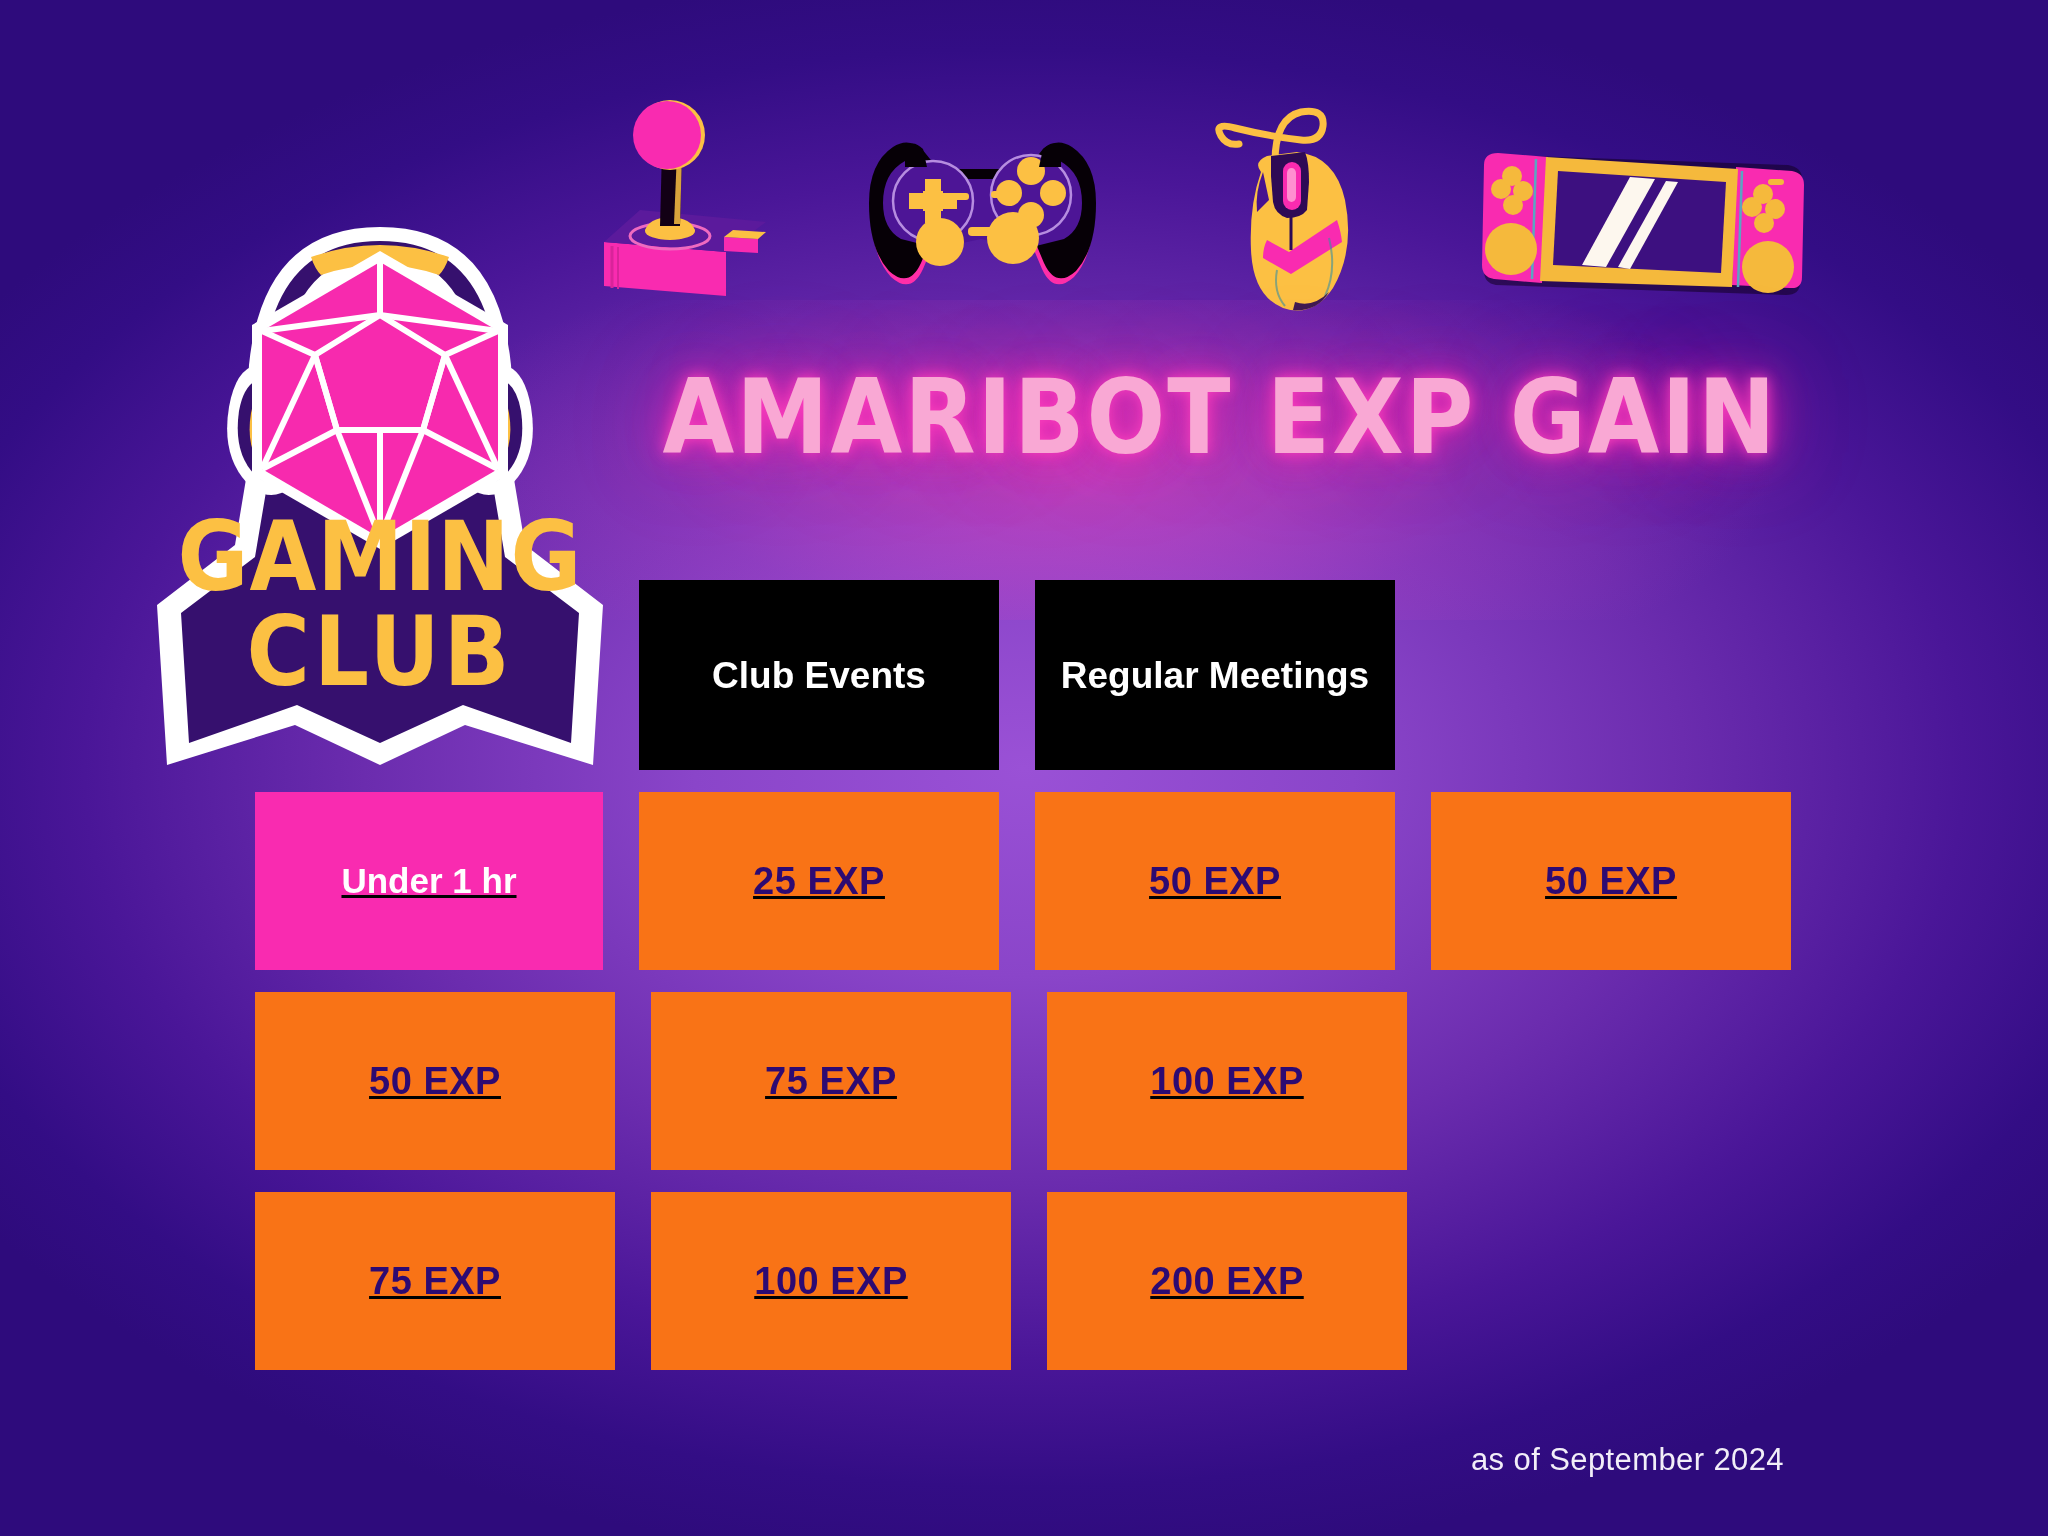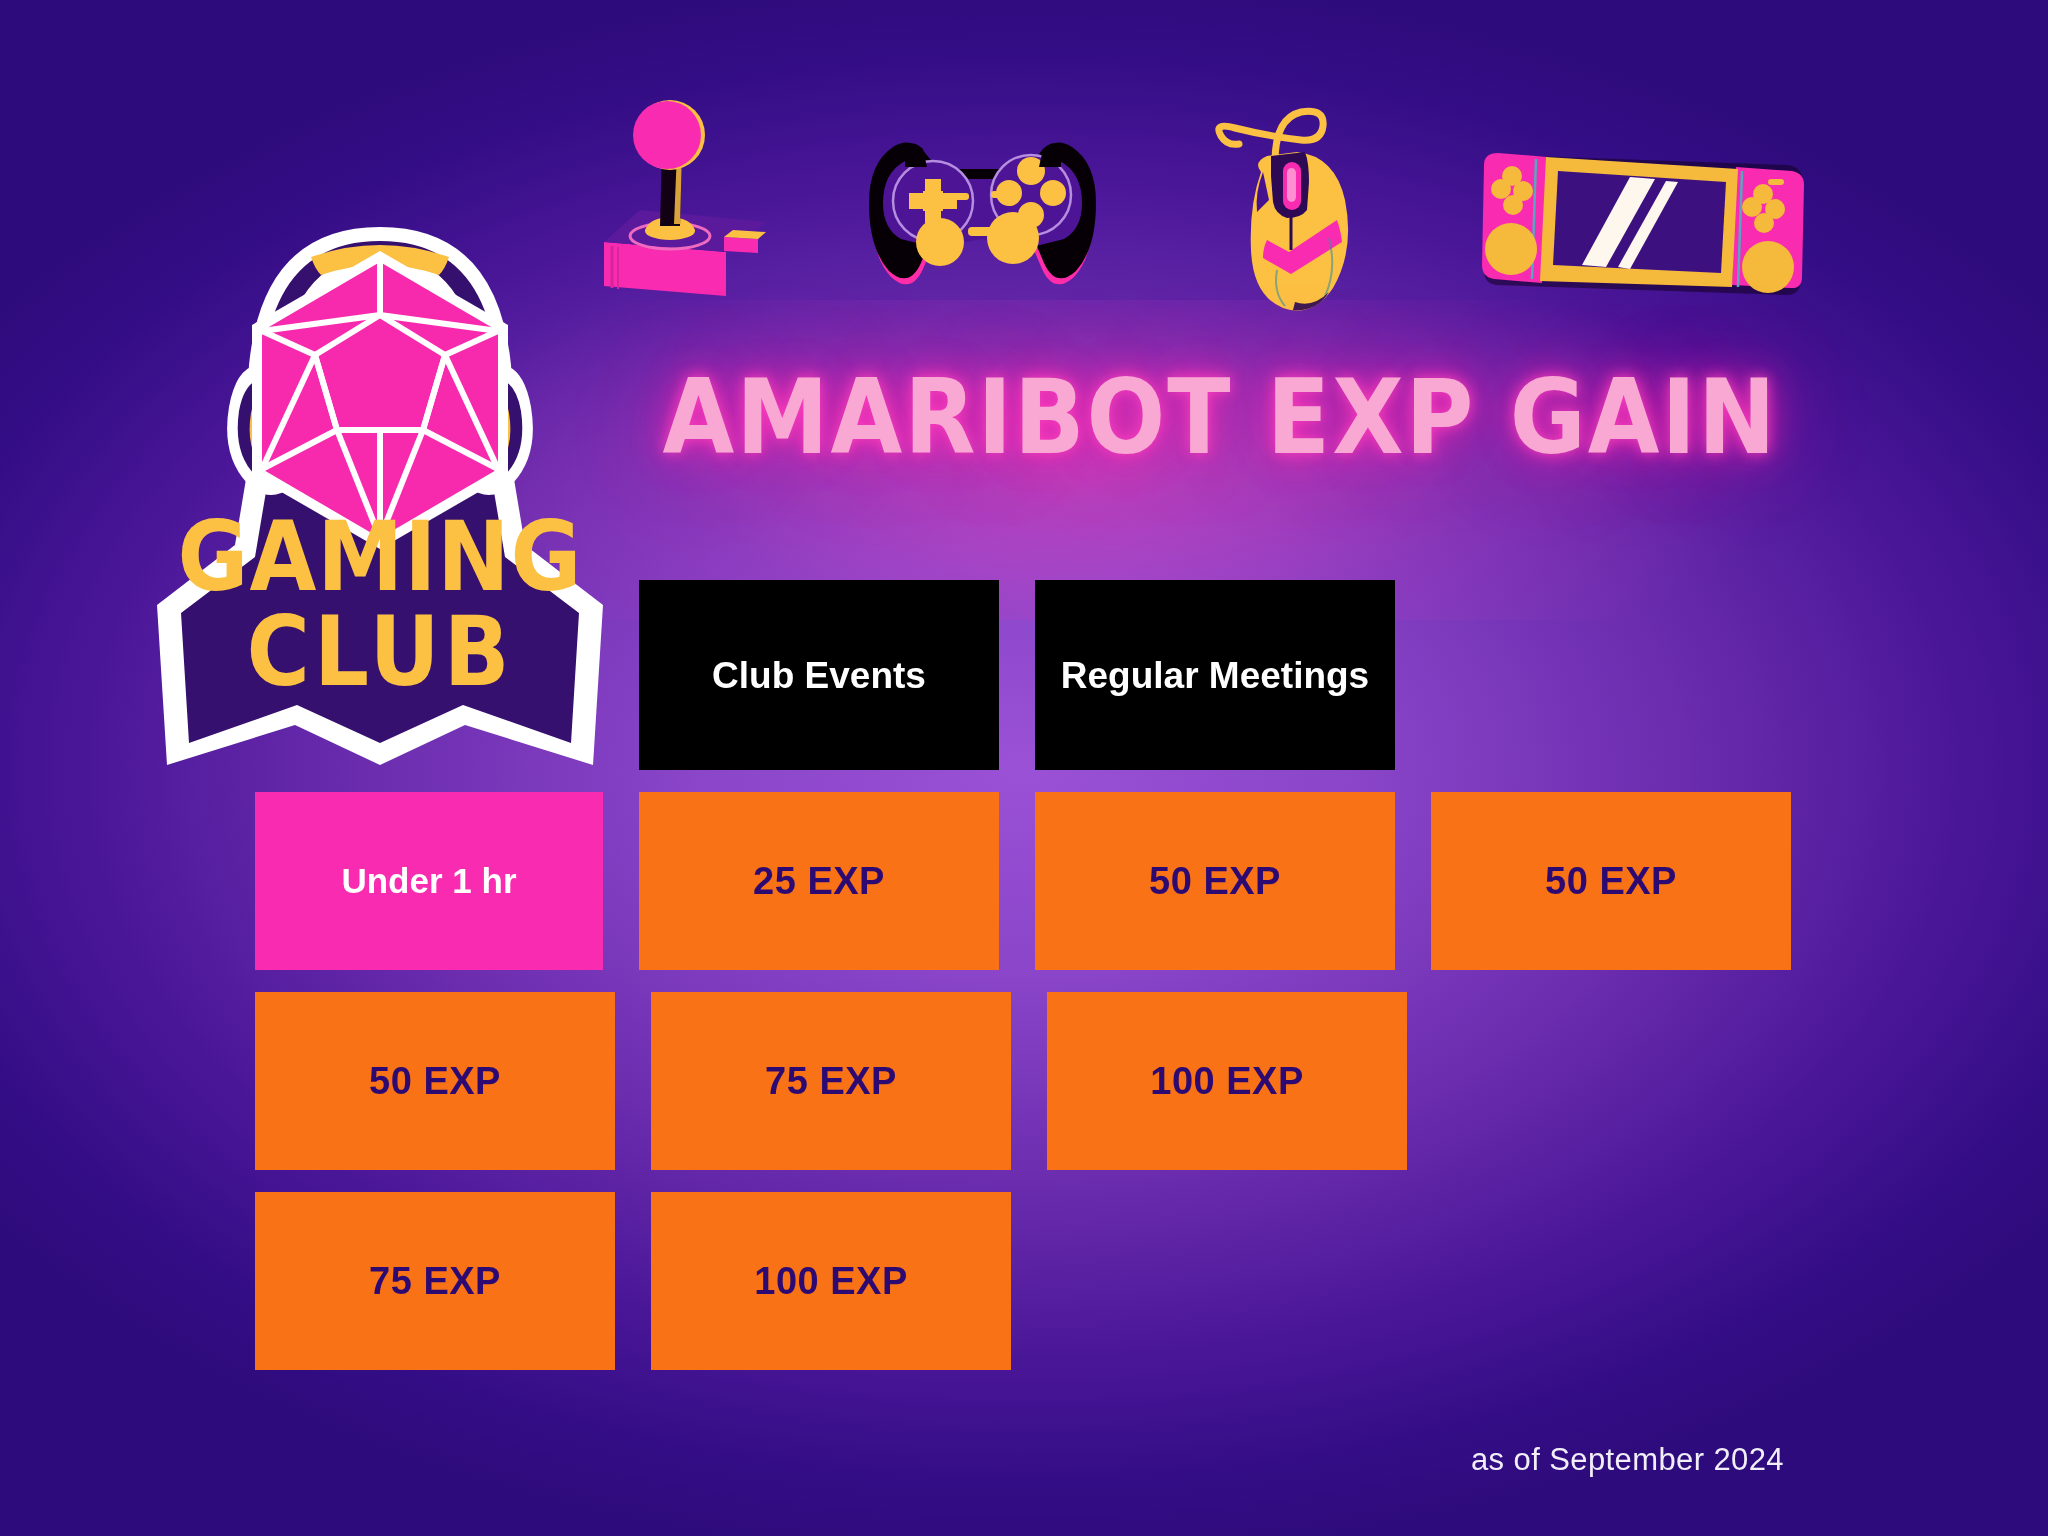--- a/index.html
+++ b/index.html
@@ -61,21 +61,21 @@
     white-space:nowrap;
   }
 
   
   #table {
     position:absolute;
     left:255px; top:580px;
     width:1540px;
   }
   .trow { display:flex; }
-  .trow + .trow { margin-top:22px; }
+  .trow + .trow { margin-top:22px;text-decoration:underline; }
   .cell {
     height:178px;
     display:flex; align-items:center; justify-content:center;
     text-align:center;
   }
   .col-label { width:348px; margin-right:36px; }
   .col-d { width:360px; }
   .col-d + .col-d { margin-left:36px; }
 
   .head-cell {
@@ -314,16 +314,17 @@
 
   <div class="trow">
     <div class="cell col-d value-cell">50 EXP</div>
     <div class="cell col-d value-cell">75 EXP</div>
     <div class="cell col-d value-cell">100 EXP</div>
   </div>
 
   <div class="trow">
     <div class="cell col-d value-cell">75 EXP</div>
     <div class="cell col-d value-cell">100 EXP</div>
+    <div class="cell col-d value-cell">200 EXP</div>
   </div>
 </div>
 
 <div id="footer">as of September 2024</div>
 
 </body></html>

